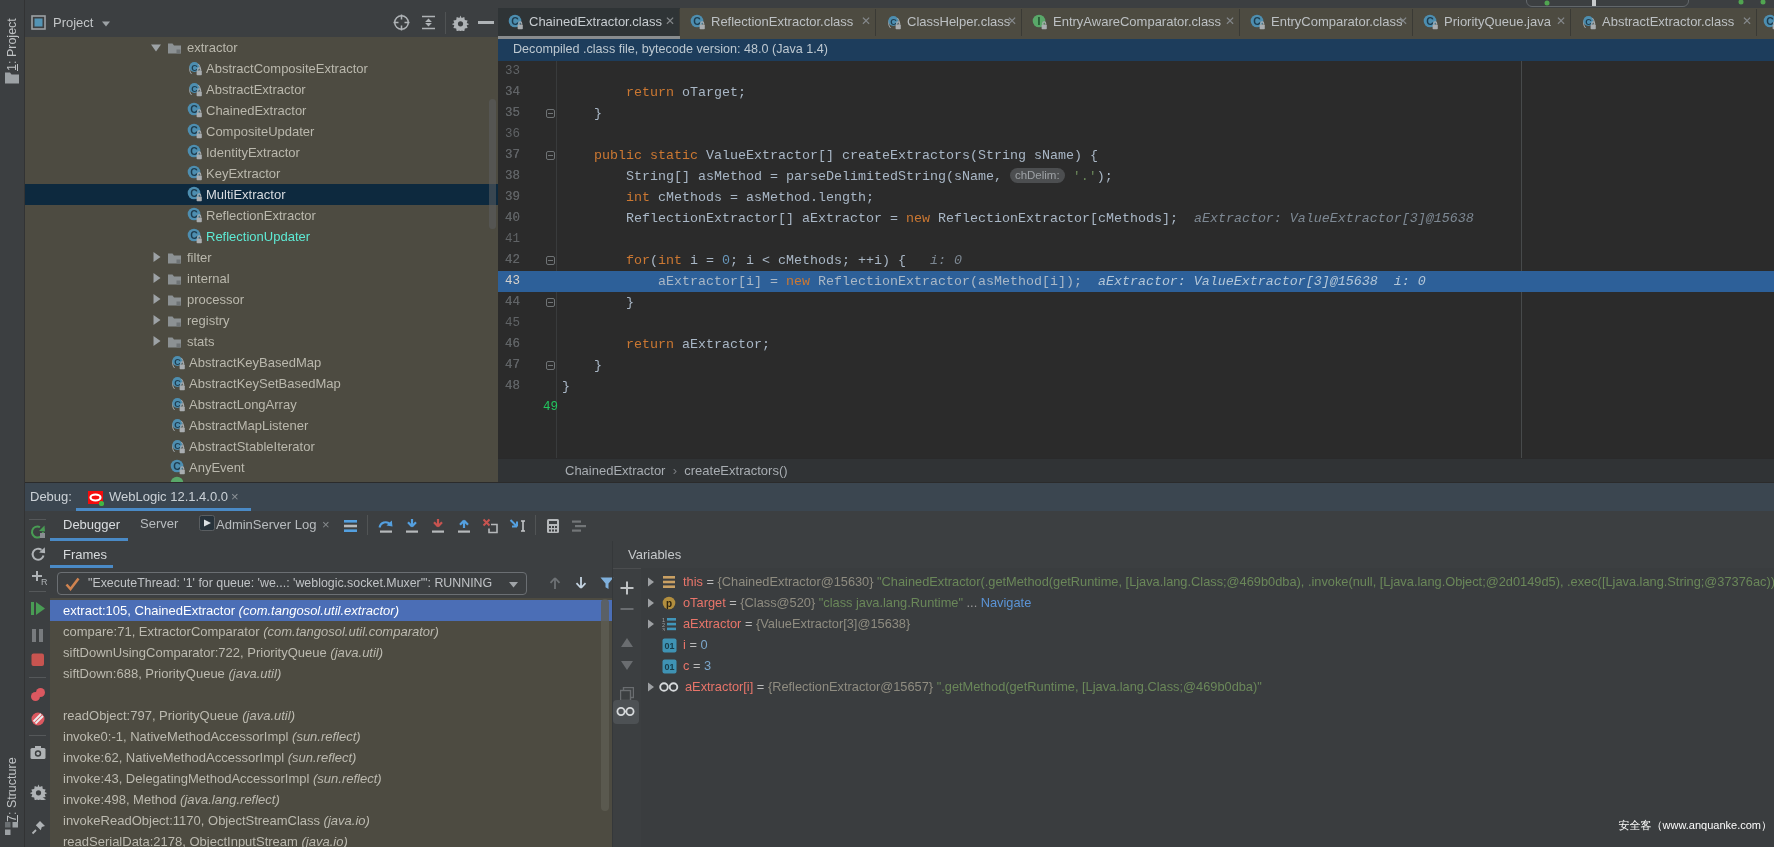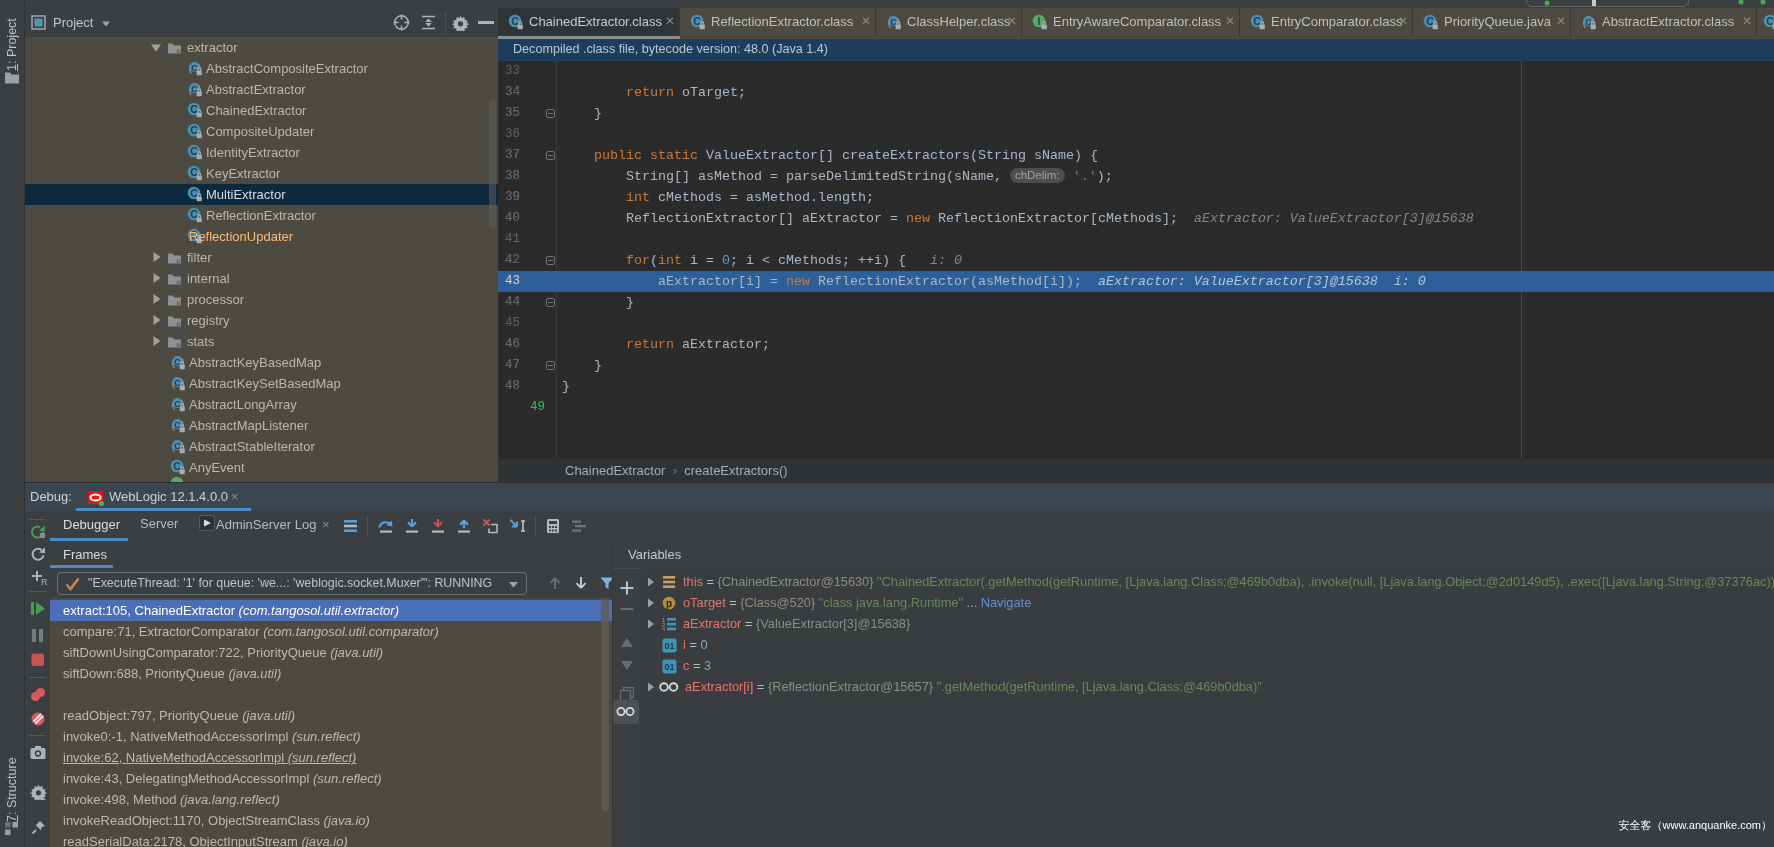--- a/index.html
+++ b/index.html
@@ -128,21 +128,21 @@
         <use href="#cls"></use>
       </svg><span style="position:absolute;left:181px;color:#bab8ad">KeyExtractor</span></div>
     <div class="treerow" style="top: 147px; left: 0px;"><svg style="position:absolute;left:162px;top:2px" width="16" height="16">
         <use href="#cls"></use>
       </svg><span style="position:absolute;left:181px;color:#d8dce0">MultiExtractor</span></div>
     <div class="treerow" style="top: 168px; left: 0px;"><svg style="position:absolute;left:162px;top:2px" width="16" height="16">
         <use href="#cls"></use>
       </svg><span style="position:absolute;left:181px;color:#bab8ad">ReflectionExtractor</span></div>
     <div class="treerow" style="top: 189px; left: 0px;"><svg style="position:absolute;left:162px;top:2px" width="16" height="16">
         <use href="#cls"></use>
-      </svg><span style="position:absolute;left:164px;color:#fdba74">ReflectionUpdater</span></div>
+      </svg><span style="position:absolute;left:181px;color:#5eead4">ReflectionUpdater</span></div>
     <div class="treerow" style="top: 210px; left: 0px;"><svg style="position:absolute;left:124px;top:3px" width="16" height="16">
         <use href="#arrr"></use>
       </svg><svg style="position:absolute;left:142px;top:3px" width="16" height="16">
         <use href="#fold"></use>
       </svg><span style="position:absolute;left:162px;color:#bab8ad">filter</span></div>
     <div class="treerow" style="top: 231px; left: 0px;"><svg style="position:absolute;left:124px;top:3px" width="16" height="16">
         <use href="#arrr"></use>
       </svg><svg style="position:absolute;left:142px;top:3px" width="16" height="16">
         <use href="#fold"></use>
       </svg><span style="position:absolute;left:162px;color:#bab8ad">internal</span></div>
@@ -267,21 +267,21 @@
     <div class="lnum" style="top: 126px; left: 0px; color: rgb(96, 99, 102);">39</div>
     <div class="lnum" style="top: 147px; left: 0px; color: rgb(96, 99, 102);">40</div>
     <div class="lnum" style="top: 168px; left: 0px; color: rgb(96, 99, 102);">41</div>
     <div class="lnum" style="top: 189px; left: 0px; color: rgb(96, 99, 102);">42</div>
     <div class="lnum" style="top: 210px; left: 0px; color: rgb(96, 99, 102);">43</div>
     <div class="lnum" style="top: 231px; left: 0px; color: rgb(96, 99, 102);">44</div>
     <div class="lnum" style="top: 252px; left: 0px; color: rgb(96, 99, 102);">45</div>
     <div class="lnum" style="top: 273px; left: 0px; color: rgb(96, 99, 102);">46</div>
     <div class="lnum" style="top: 294px; left: 0px; color: rgb(96, 99, 102);">47</div>
     <div class="lnum" style="top: 315px; left: 0px; color: rgb(96, 99, 102);">48</div>
-    <div class="lnum" style="top: 336px; left: 0px; color: #22c55e; padding-left: 32px;">49</div>
+    <div class="lnum" style="top: 336px; left: 13px; color: #22c55e; padding-left: 32px;">49</div>
     <div class="lnum" style="top: 21px; left: 0px; color: rgb(96, 99, 102);">34</div>
     <div class="codeline" style="top: 21px;">        <span class="kw">return</span> oTarget;</div>
     <div class="lnum" style="top: 42px; left: 0px; color: rgb(96, 99, 102);">35</div>
     <div class="codeline" style="top: 42px;">    }</div>
     <div class="lnum" style="top: 84px; left: 0px; color: rgb(96, 99, 102);">37</div>
     <div class="codeline" style="top: 84px;">    <span class="kw">public</span> <span class="kw">static</span> ValueExtractor[] createExtractors(String sName) {</div>
     <div class="lnum" style="top: 105px; left: 0px; color: rgb(96, 99, 102);">38</div>
     <div class="codeline" style="top: 105px;">        String[] asMethod = parseDelimitedString(sName, <span style="display:inline-block;background:#4c4e50;border-radius:8px;padding:0 5px;font-family:'Liberation Sans',sans-serif;font-size:11.5px;color:#9da1a5;height:15px;line-height:15px;vertical-align:1px;">chDelim:</span> <span class="str">'.'</span>);</div>
     <div class="lnum" style="top: 126px; left: 0px; color: rgb(96, 99, 102);">39</div>
     <div class="codeline" style="top: 126px;">        <span class="kw">int</span> cMethods = asMethod.length;</div>
@@ -476,21 +476,21 @@
       <path d="M1.5 2.5 h13 l-5 6 v5.5 l-3 -1.8 v-3.7 z" fill="#7fb0dc"></path>
     </svg>
 
   <div class="abs" id="frames" style="left:25px;top:87px;width:562px;height:249px;background:#4d4b41;overflow:hidden;">
       <div class="frow" style="top: 2px; background: rgb(75, 110, 182); color: rgb(255, 255, 255);">extract:105, ChainedExtractor <i>(com.tangosol.util.extractor)</i></div>
       <div class="frow" style="top: 23px;">compare:71, ExtractorComparator <i>(com.tangosol.util.comparator)</i></div>
       <div class="frow" style="top: 44px;">siftDownUsingComparator:722, PriorityQueue <i>(java.util)</i></div>
       <div class="frow" style="top: 65px;">siftDown:688, PriorityQueue <i>(java.util)</i></div>
       <div class="frow" style="top: 107px;">readObject:797, PriorityQueue <i>(java.util)</i></div>
       <div class="frow" style="top: 128px;">invoke0:-1, NativeMethodAccessorImpl <i>(sun.reflect)</i></div>
-      <div class="frow" style="top: 149px; text-decoration: underline;">invoke:62, NativeMethodAccessorImpl <i>(sun.reflect)</i></div>
+      <div class="frow" style="top: 149px;">invoke:62, NativeMethodAccessorImpl <i>(sun.reflect)</i></div>
       <div class="frow" style="top: 170px;">invoke:43, DelegatingMethodAccessorImpl <i>(sun.reflect)</i></div>
       <div class="frow" style="top: 191px;">invoke:498, Method <i>(java.lang.reflect)</i></div>
       <div class="frow" style="top: 212px;">invokeReadObject:1170, ObjectStreamClass <i>(java.io)</i></div>
       <div class="frow" style="top: 233px;">readSerialData:2178, ObjectInputStream <i>(java.io)</i></div>
     </div>
 
   <div class="abs" style="left:576px;top:88px;width:8px;height:212px;background:#5e5c52;border-radius:4px;opacity:.8"></div>
 
   <div class="abs" id="varcol" style="left:588px;top:30px;width:28px;height:306px;">
       <svg class="abs" style="left:6px;top:39px" width="16" height="16">

